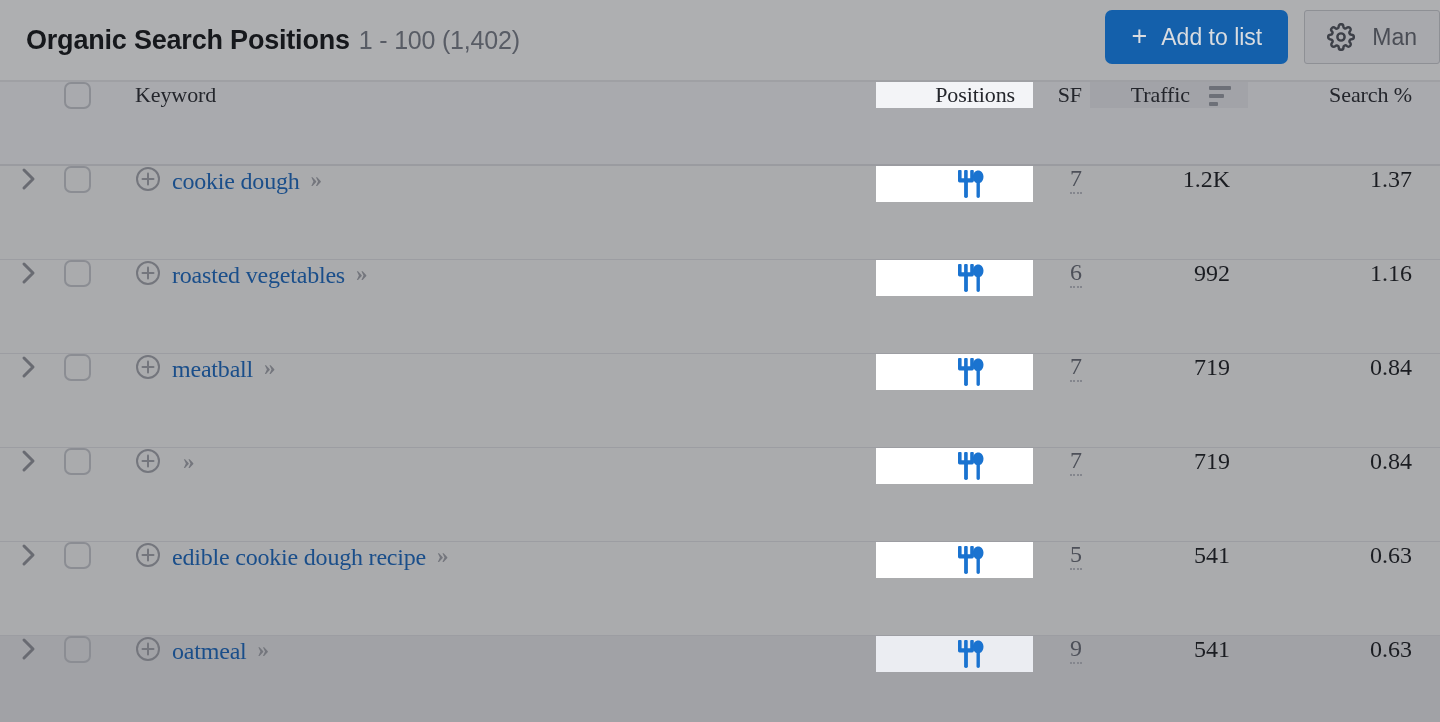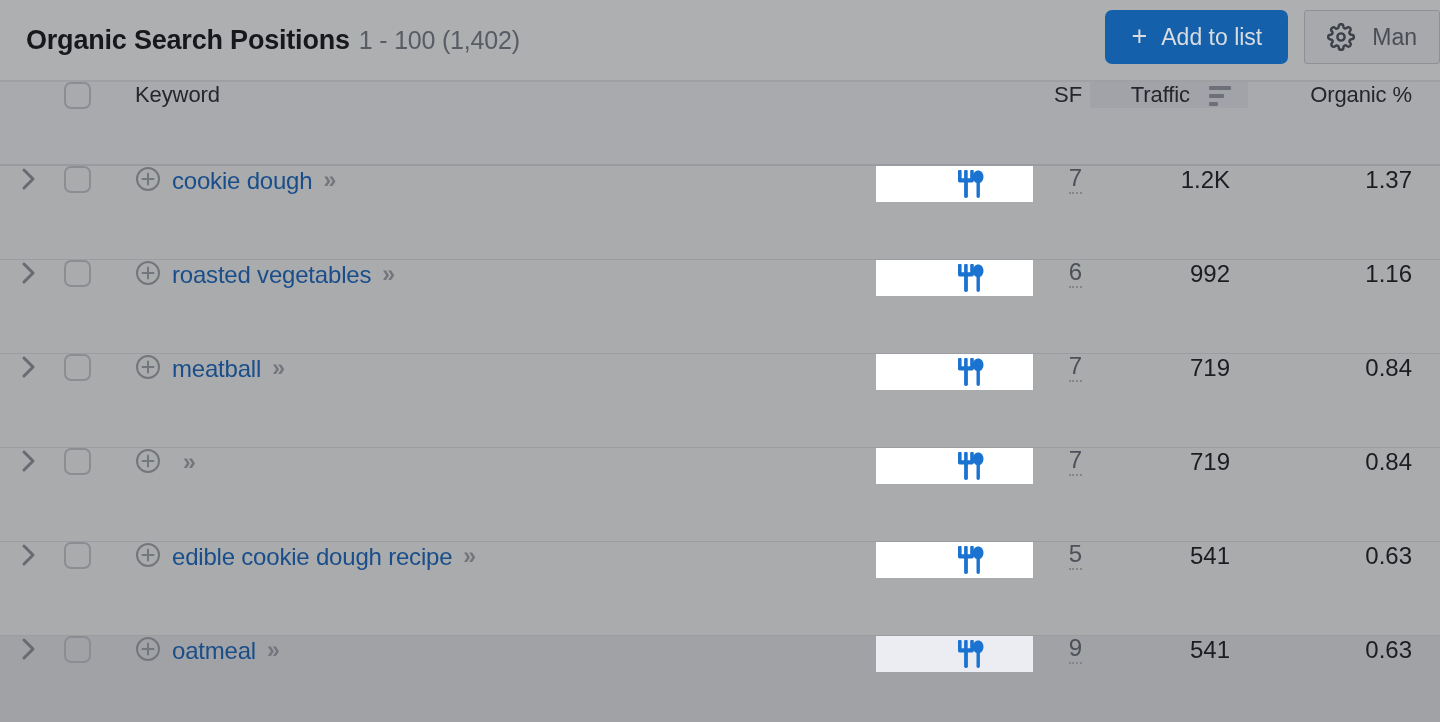--- a/index.html
+++ b/index.html
@@ -137,20 +137,21 @@
   .c-keyword  { flex: 1 1 auto; min-width: 0; }
   .c-positions{ width: 157px; flex: 0 0 157px; }
   .c-sf       { width: 57px;  flex: 0 0 57px; }
   .c-traffic  { width: 158px; flex: 0 0 158px; }
   .c-trafficp { width: 192px; flex: 0 0 192px; }
 
   .cell {
     display: flex;
     align-items: center;
     box-sizing: border-box;
+    font-family: Liberation Serif, serif;
   }
 
   
   .th {
     font-size: 22px;
     color: #24262c;
     letter-spacing: -0.1px;
   }
   .th-keyword { padding-left: 11px; }
   .th-positions {
@@ -307,36 +308,39 @@
       <div class="c-expand">
           <div class="cell"></div>
         </div>
       <div class="c-check">
         <div class="cell">
           <div class="checkbox"></div>
         </div>
       </div>
       <div class="c-keyword">
         <div class="cell th th-keyword">Keyword</div>
+      </div>
+      <div class="c-positions">
+        <div class="cell th th-positions">Positions</div>
       </div>
       <div class="c-sf">
         <div class="cell th th-sf">SF</div>
       </div>
       <div class="c-traffic">
         <div class="cell th th-traffic">
           <span>Traffic</span>
           <span class="sort-icon">
             <span></span>
               <span></span>
               <span></span>
           </span>
         </div>
       </div>
       <div class="c-trafficp">
-        <div class="cell th th-trafficp">Organic %</div>
+        <div class="cell th th-trafficp">Search %</div>
       </div>
     </div>
 
     <div id="tbody">
         <div class="row tbody-row">
     <div class="c-expand">
       <div class="cell">
         <span class="expand-chevron">
           <svg width="16" height="26" viewBox="0 0 16 26" fill="none" stroke="#696b72" stroke-width="3" stroke-linecap="round" stroke-linejoin="round">
             <polyline points="3,4 12,13 3,22"></polyline>

